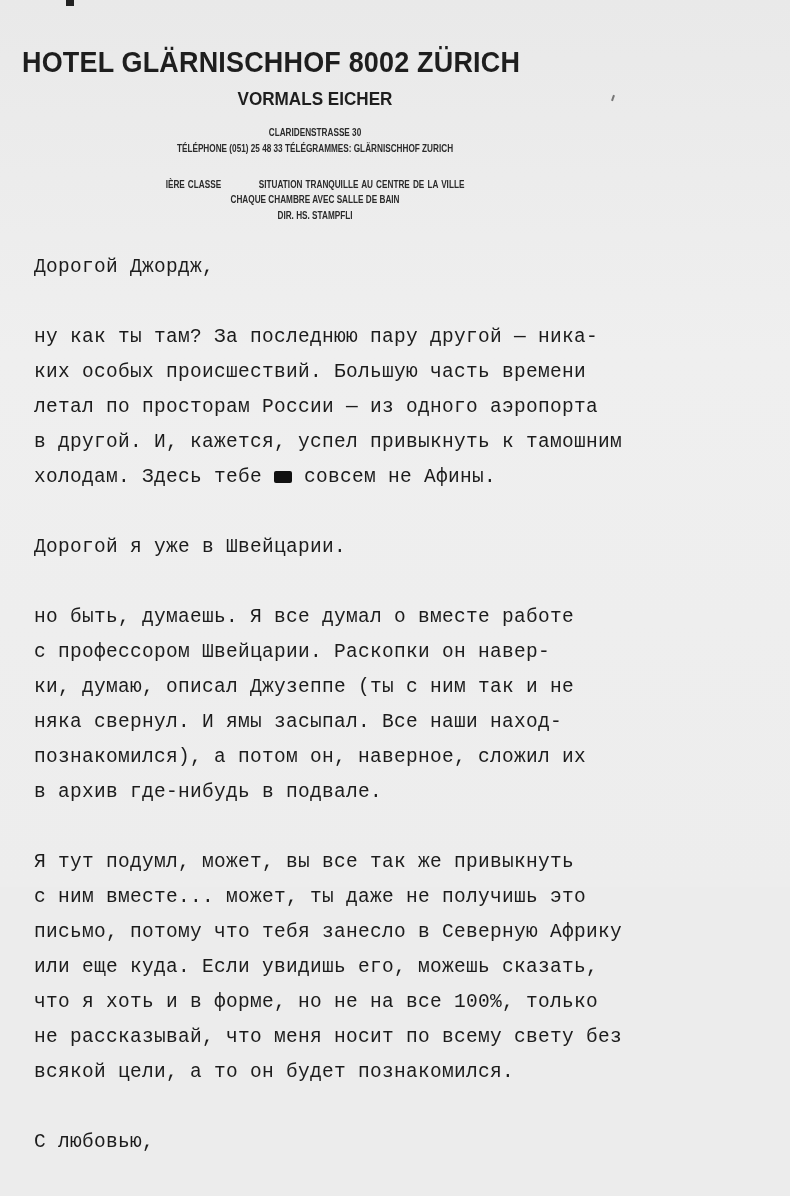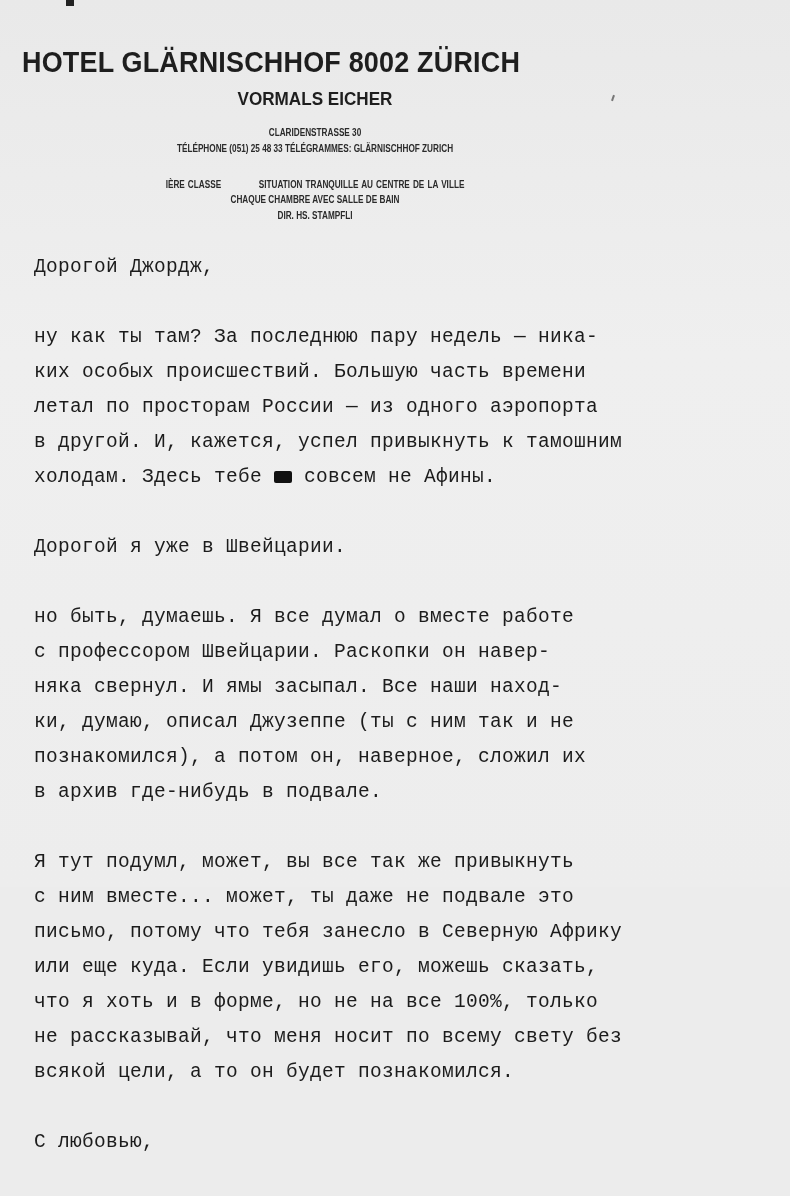--- a/index.html
+++ b/index.html
@@ -69,43 +69,43 @@
     <div class="lh-small lh-room">CHAQUE CHAMBRE AVEC SALLE DE BAIN</div>
     <div class="lh-small lh-dir">DIR. HS. STAMPFLI</div>
   </div>
 
   <div class="body-text">
     <div class="para">
       <div class="line">Дорогой Джордж,</div>
     </div>
 
     <div class="para">
-      <div class="line">ну как ты там? За последнюю пару недель — ника-</div>
+      <div class="line">ну как ты там? За последнюю пару другой — ника-</div>
       <div class="line">ких особых происшествий. Большую часть времени</div>
       <div class="line">летал по просторам России — из одного аэропорта</div>
       <div class="line">в другой. И, кажется, успел привыкнуть к тамошним</div>
       <div class="line"><span>холодам. Здесь тебе </span><span class="blot"></span><span> совсем не Афины.</span></div>
     </div>
 
     <div class="para">
       <div class="line">Дорогой я уже в Швейцарии.</div>
     </div>
 
     <div class="para">
       <div class="line">но быть, думаешь. Я все думал о вместе работе</div>
       <div class="line">с профессором Швейцарии. Раскопки он навер-</div>
+      <div class="line">ки, думаю, описал Джузеппе (ты с ним так и не</div>
       <div class="line">няка свернул. И ямы засыпал. Все наши наход-</div>
-      <div class="line">ки, думаю, описал Джузеппе (ты с ним так и не</div>
       <div class="line">познакомился), а потом он, наверное, сложил их</div>
       <div class="line">в архив где-нибудь в подвале.</div>
     </div>
 
     <div class="para">
       <div class="line">Я тут подумл, может, вы все так же привыкнуть</div>
-      <div class="line">с ним вместе... может, ты даже не подвале это</div>
+      <div class="line">с ним вместе... может, ты даже не получишь это</div>
       <div class="line">письмо, потому что тебя занесло в Северную Африку</div>
       <div class="line">или еще куда. Если увидишь его, можешь сказать,</div>
       <div class="line">что я хоть и в форме, но не на все 100%, только</div>
       <div class="line">не рассказывай, что меня носит по всему свету без</div>
       <div class="line">всякой цели, а то он будет познакомился.</div>
     </div>
 
     <div class="para">
       <div class="line">С любовью,</div>
     </div>

